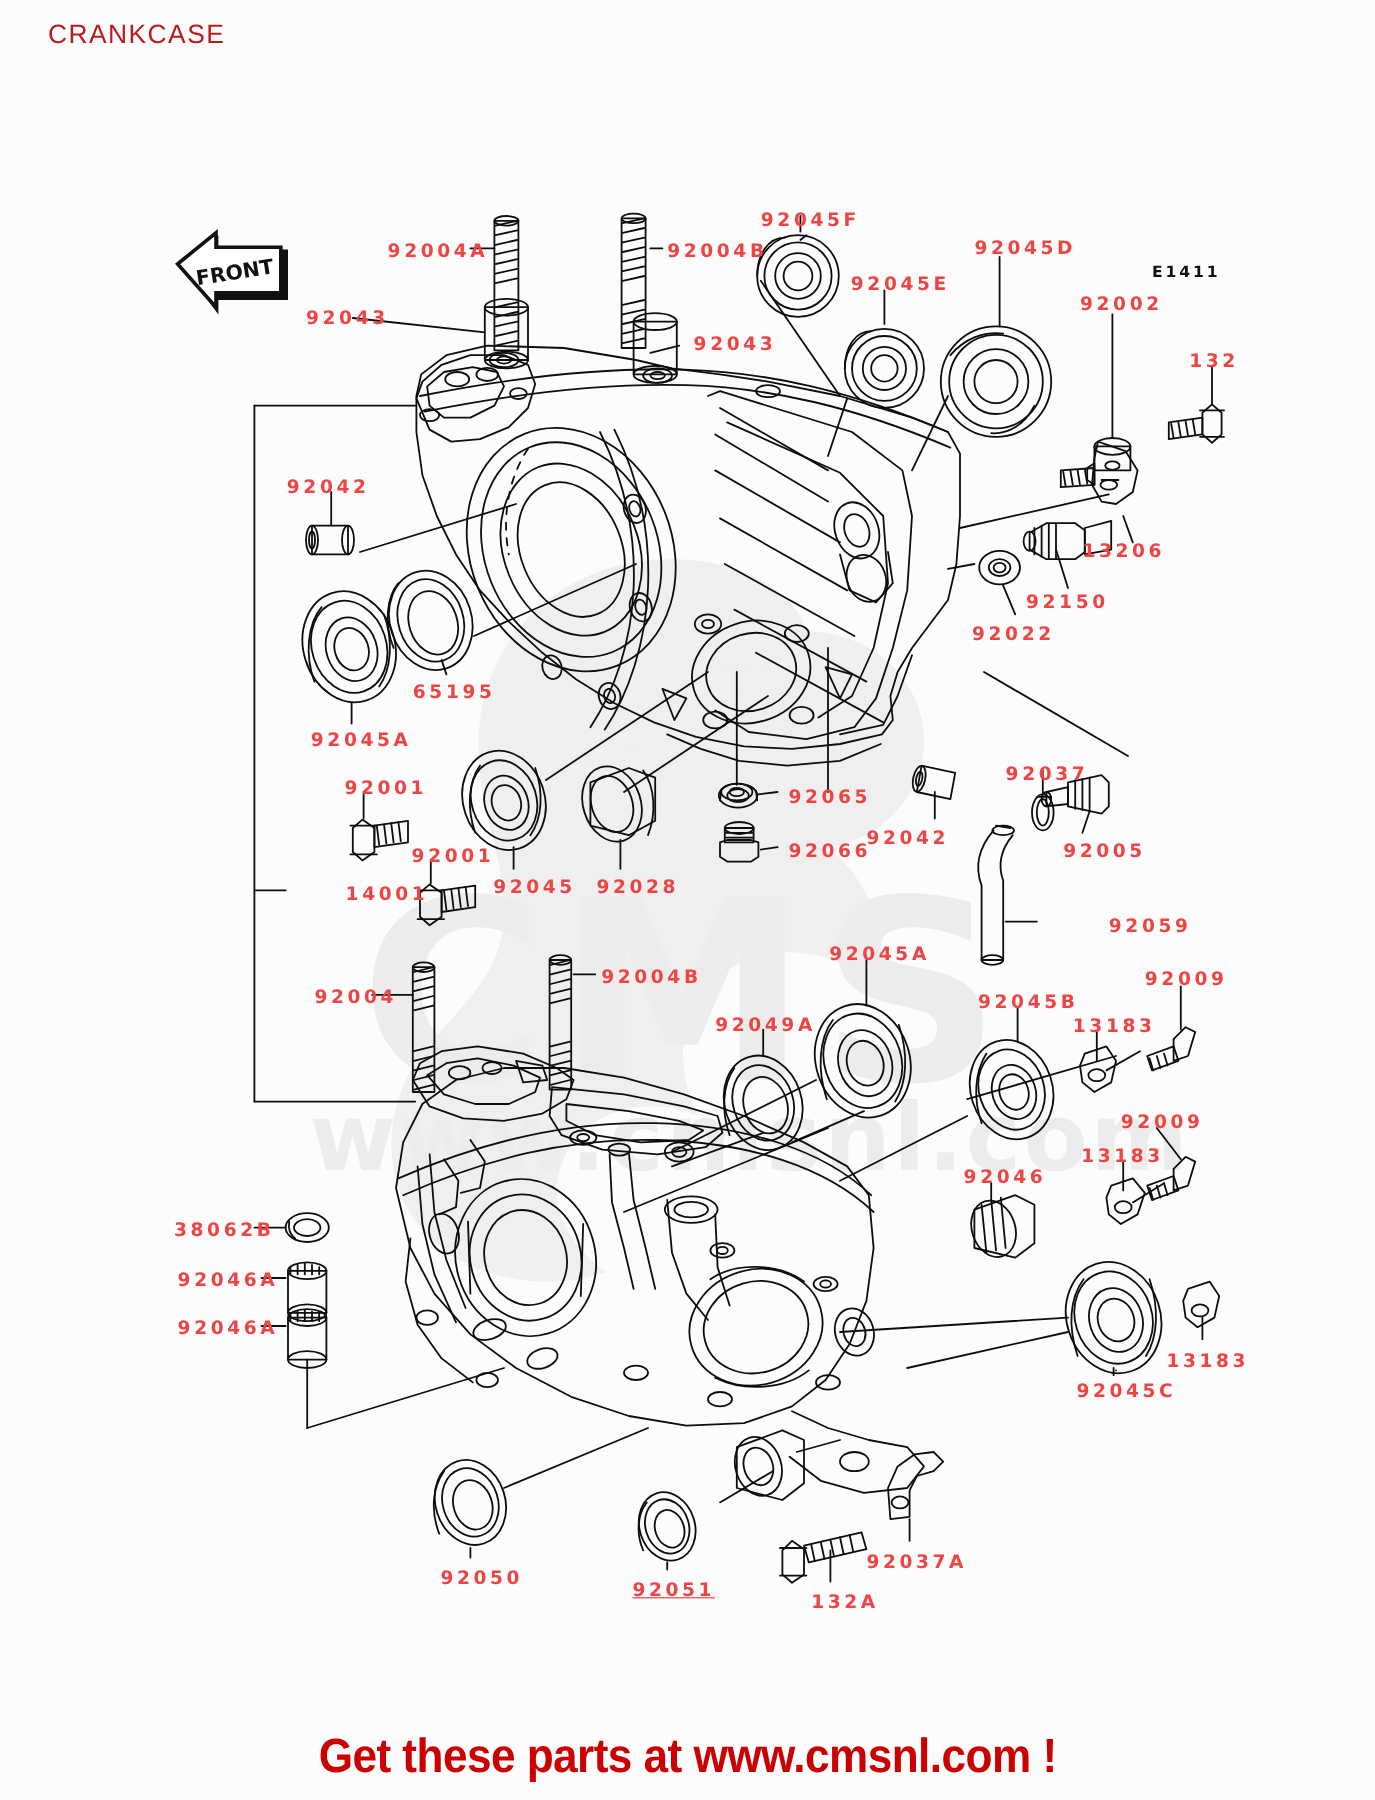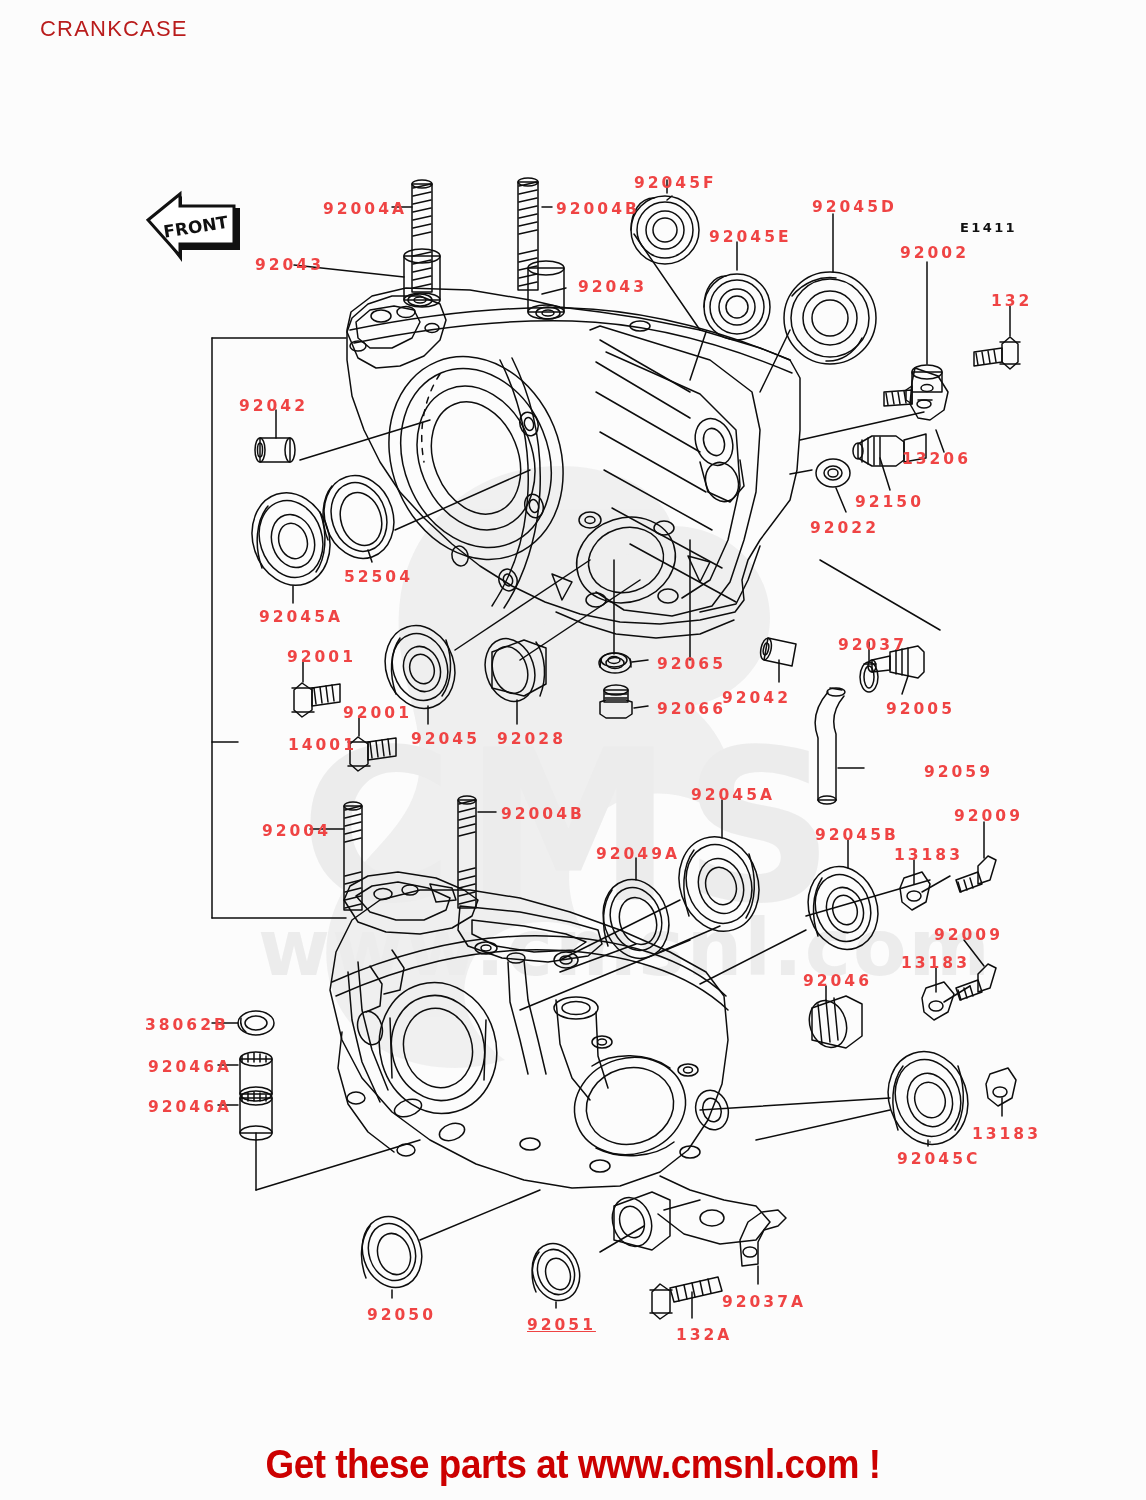--- a/index.html
+++ b/index.html
@@ -716,21 +716,21 @@
       <div class="lbl" style="left: 709px; top: 230px;">92045E</div>
       <div class="lbl" style="left: 812px; top: 200px;">92045D</div>
       <div class="lbl" style="left: 900px; top: 246px;">92002</div>
       <div class="lbl" style="left: 991px; top: 294px;">132</div>
       <div class="lbl" style="left: 255px; top: 258px;">92043</div>
       <div class="lbl" style="left: 578px; top: 280px;">92043</div>
       <div class="lbl" style="left: 902px; top: 452px;">13206</div>
       <div class="lbl" style="left: 855px; top: 495px;">92150</div>
       <div class="lbl" style="left: 810px; top: 521px; text-align: center;">92022</div>
       <div class="lbl" style="left: 239px; top: 399px;">92042</div>
-      <div class="lbl" style="left: 344px; top: 570px;">52504</div>
+      <div class="lbl" style="left: 344px; top: 570px;">65195</div>
       <div class="lbl" style="left: 259px; top: 610px;">92045A</div>
       <div class="lbl" style="left: 287px; top: 650px;">92001</div>
       <div class="lbl" style="left: 343px; top: 706px;">92001</div>
       <div class="lbl" style="left: 411px; top: 732px;">92045</div>
       <div class="lbl" style="left: 497px; top: 732px;">92028</div>
       <div class="lbl" style="left: 657px; top: 657px;">92065</div>
       <div class="lbl" style="left: 657px; top: 702px;">92066</div>
       <div class="lbl" style="left: 722px; top: 691px;">92042</div>
       <div class="lbl" style="left: 838px; top: 638px;">92037</div>
       <div class="lbl" style="left: 886px; top: 702px;">92005</div>

